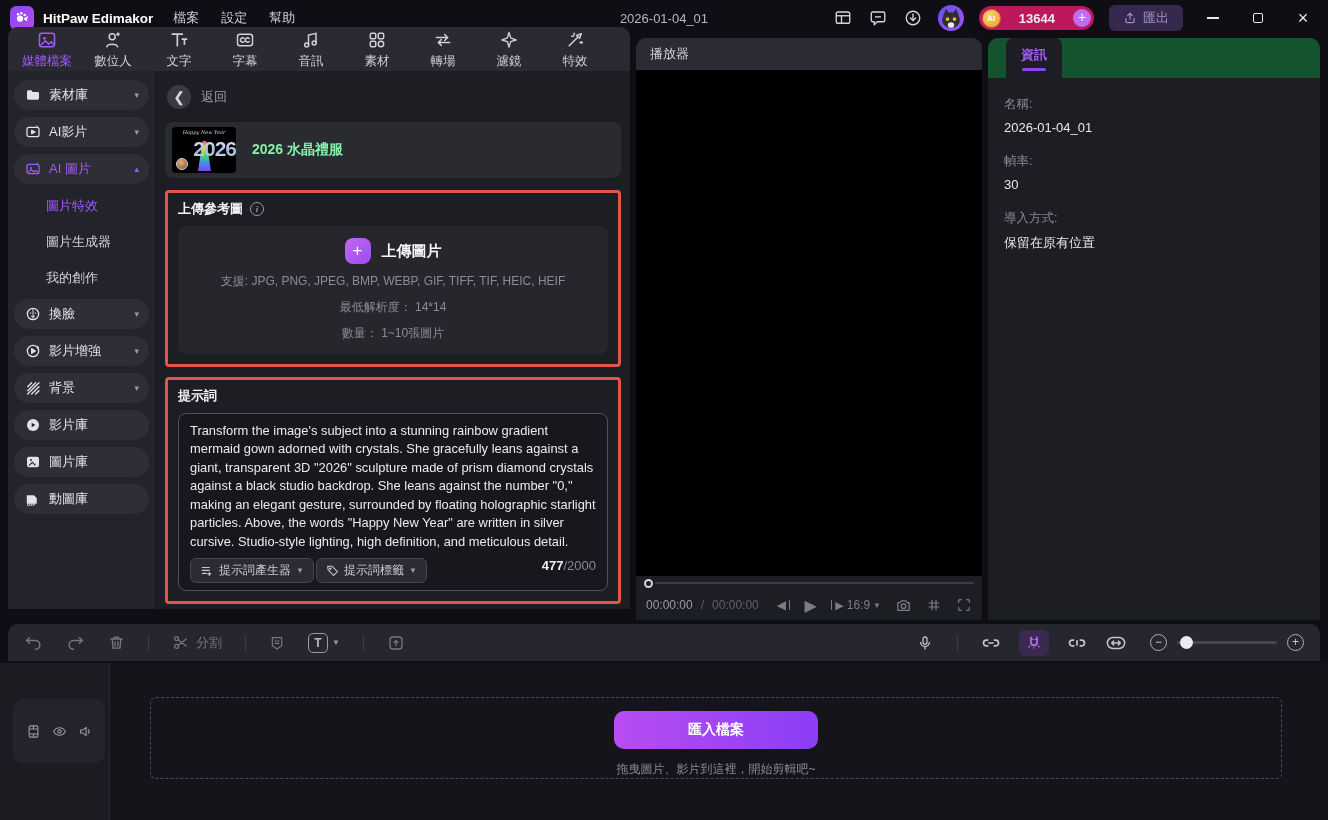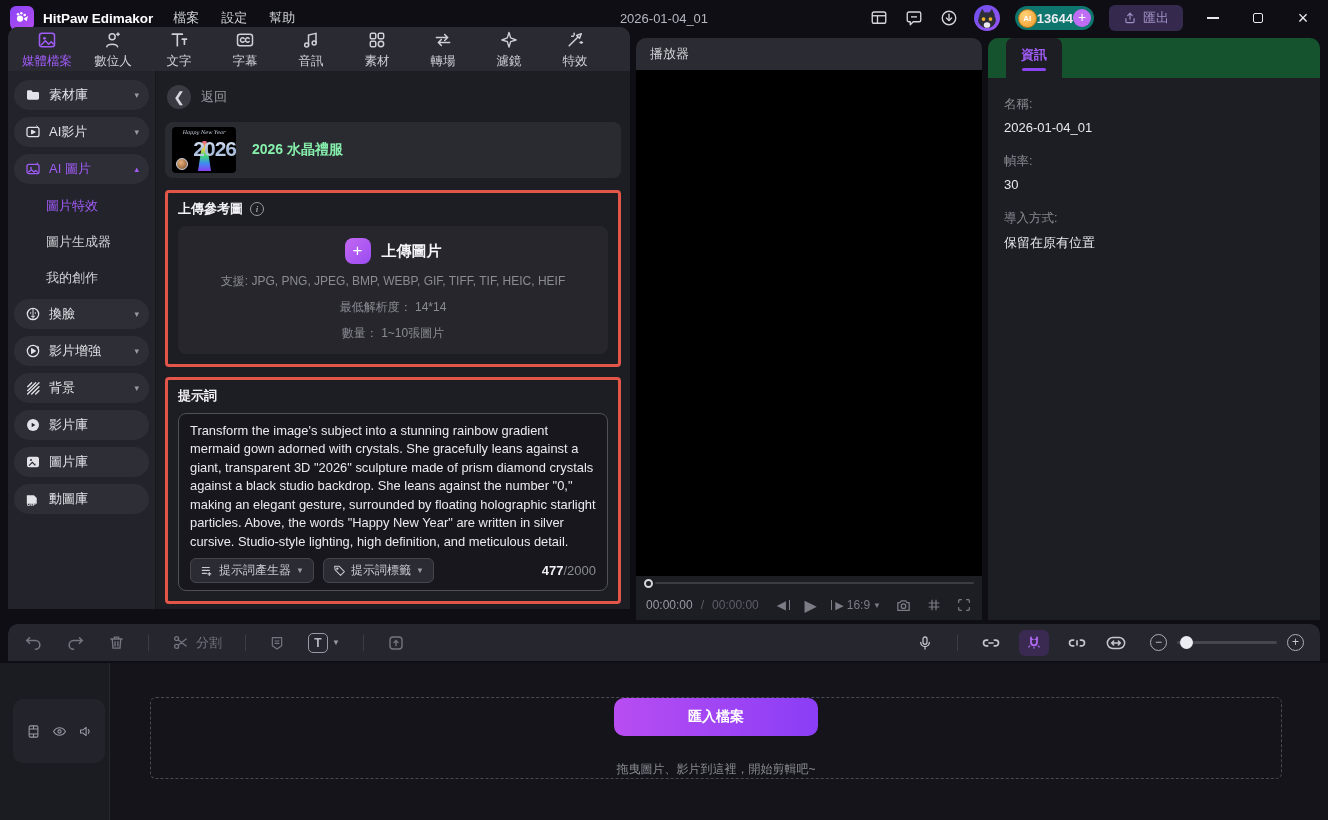--- a/index.html
+++ b/index.html
@@ -8,21 +8,21 @@
 
   
   .titlebar { position:absolute; left:0; top:0; width:1328px; height:36px; background:#0e0e14; display:flex; align-items:center; padding:0 10px; }
   .logo { width:24px; height:24px; border-radius:6px; background:linear-gradient(135deg,#8a46f5,#b44af0); display:flex; align-items:center; justify-content:center; margin-right:9px; }
   .app-name { font-weight:bold; font-size:13.5px; color:#ffffff; margin-right:20px; }
   .menu-item { font-size:13px; color:#d0d0d8; margin-right:22px; cursor:default; }
   .doc-title { position:absolute; left:0; right:0; text-align:center; font-size:13px; color:#b6b6c0; pointer-events:none; }
   .tb-right { margin-left:auto; display:flex; align-items:center; gap:15px; z-index:2; }
   .tb-icon { width:20px; height:20px; color:#d5d5dc; display:flex; align-items:center; justify-content:center; }
   .avatar { width:26px; height:26px; border-radius:50%; background:linear-gradient(135deg,#6d4ff0,#9a55f2); overflow:hidden; }
-  .coin-pill { height:24px; background:#0f766e; border-radius:13px; display:flex; align-items:center; gap:0; padding:0 3px 0 3px; }
+  .coin-pill { height:24px; background:#be185d; border-radius:13px; display:flex; align-items:center; gap:18px; padding:0 3px 0 3px; }
   .coin { width:19px; height:19px; border-radius:50%; background:radial-gradient(circle at 35% 30%,#ffd27a,#f09a28); color:#fff; font-size:8px; font-weight:bold; display:flex; align-items:center; justify-content:center; border:1px solid #c77c16;}
   .coin-count { font-size:13px; font-weight:bold; color:#ececf2; }
   .coin-plus { width:18px; height:18px; border-radius:50%; background:#c06df5; color:#fff; font-size:14px; line-height:16px; text-align:center; }
   .export-btn { height:26px; padding:0 14px; background:#352a4e; border-radius:6px; display:flex; align-items:center; gap:6px; color:#a08fc5; font-size:13px; }
   .win-btn { width:30px; height:26px; display:flex; align-items:center; justify-content:center; color:#e8e8ee; }
   .max-box { width:10px; height:10px; border:1.4px solid #e8e8ee; border-radius:2px; }
 
   
   .left-panel { position:absolute; left:8px; top:27px; width:622px; height:582px; background:#1e1e25; border-radius:10px 10px 0 0; overflow:hidden; display:flex; flex-direction:column; }
   .ribbon { height:44px; background:#2a2a32; display:flex; align-items:center; padding:0 6px; flex:0 0 auto; }
@@ -56,21 +56,21 @@
   .sec-title { font-size:13px; font-weight:bold; color:#f2f2f6; display:flex; align-items:center; gap:7px; }
   .info-i { width:14px; height:14px; border-radius:50%; border:1px solid #9a9aa3; color:#9a9aa3; font-size:9px; display:flex; align-items:center; justify-content:center; font-style:italic; font-family:"Liberation Serif", serif; }
   .upload-box { margin-top:8px; background:#26262c; border-radius:8px; height:128px; display:flex; flex-direction:column; align-items:center; justify-content:center; gap:9px; }
   .upload-cta { display:flex; align-items:center; gap:11px; cursor:pointer; }
   .plus-btn { width:26px; height:26px; border-radius:8px; background:linear-gradient(135deg,#c468f2,#9a4cf2); color:#fff; font-size:17px; display:flex; align-items:center; justify-content:center; }
   .upload-label { font-size:15px; font-weight:bold; color:#f5f5f8; }
   .upload-meta { font-size:12px; color:#8b8b94; }
 
   .prompt-box { margin-top:8px; border:1px solid #50505a; border-radius:8px; background:#17171d; padding:8px 11px 7px 11px; }
   .prompt-text { font-size:12.9px; line-height:1.43; color:#eaeaef; min-height:126px; }
-  .prompt-actions { display:flex; align-items:center; gap:9px; margin-top:7px; }
+  .prompt-actions { display:flex; align-items:flex-start; gap:2px; margin-top:7px; }
   .pill-btn { height:25px; background:#2b2b33; border:1px solid #45454e; border-radius:6px; display:flex; align-items:center; gap:5px; padding:0 9px; font-size:12px; color:#cacad2; cursor:pointer; }
   .pill-btn .chev { font-size:8px; color:#9a9aa3; }
   .char-counter { margin-left:auto; font-size:13px; color:#8a8a93; }
   .char-counter b { color:#f0f0f4; }
 
   
   .player-panel { position:absolute; left:636px; top:38px; width:346px; height:582px; border-radius:10px 10px 0 0; overflow:hidden; display:flex; flex-direction:column; background:#1d1d24; }
   .player-header { height:32px; background:#2b2b33; display:flex; align-items:center; padding:0 14px; font-size:13px; color:#d5d5da; flex:0 0 auto; }
   .video-area { flex:1; background:#000; }
   .progress-row { height:14px; display:flex; align-items:center; padding:0 8px; gap:2px; }
@@ -106,21 +106,21 @@
   .magnet-btn { width:30px; height:26px; background:#3a2a52; border-radius:6px; display:flex; align-items:center; justify-content:center; color:#b06cf5; cursor:pointer; }
   .zoom-ctrl { display:flex; align-items:center; gap:10px; margin-left:23px; }
   .circle-btn { width:17px; height:17px; border-radius:50%; border:1.4px solid #aeaeb8; color:#c6c6ce; font-size:12px; line-height:14px; text-align:center; cursor:pointer; }
   .zoom-track { width:100px; height:3px; background:#46464e; border-radius:2px; position:relative; }
   .zoom-knob { position:absolute; left:3px; top:-5px; width:13px; height:13px; border-radius:50%; background:#ecedf2; }
 
   
   .timeline { position:absolute; left:0; top:663px; width:1328px; height:157px; background:#14141a; }
   .track-col { position:absolute; left:0; top:0; width:110px; height:157px; background:#1b1b22; border-right:1px solid #26262e; }
   .track-head { position:absolute; left:13px; top:36px; width:92px; height:64px; background:#23232b; border-radius:10px; display:flex; align-items:center; justify-content:center; gap:11px; color:#9a9aa4; }
-  .drop-zone { position:absolute; left:150px; top:34px; width:1132px; height:82px; border:1.5px dashed #4a4a54; border-radius:6px; display:flex; flex-direction:column; align-items:center; justify-content:space-between; gap:12px; }
+  .drop-zone { position:absolute; left:150px; top:34px; width:1132px; height:82px; border:1.5px dashed #4a4a54; border-radius:6px; display:flex; flex-direction:column; align-items:center; justify-content:flex-end; gap:12px; }
   .import-btn { width:204px; height:38px; border-radius:10px; background:linear-gradient(90deg,#b84df2,#8a3ef6); color:#fff; font-size:14px; font-weight:bold; display:flex; align-items:center; justify-content:center; cursor:pointer; }
   .drop-hint { font-size:12px; color:#8a8a93; }
 </style>
 </head>
 <body>
 
 <div class="titlebar">
   <div class="logo">
     <svg width="16" height="16" viewBox="0 0 24 24">
         <circle cx="9" cy="13" r="4.6" fill="#fff"></circle>

